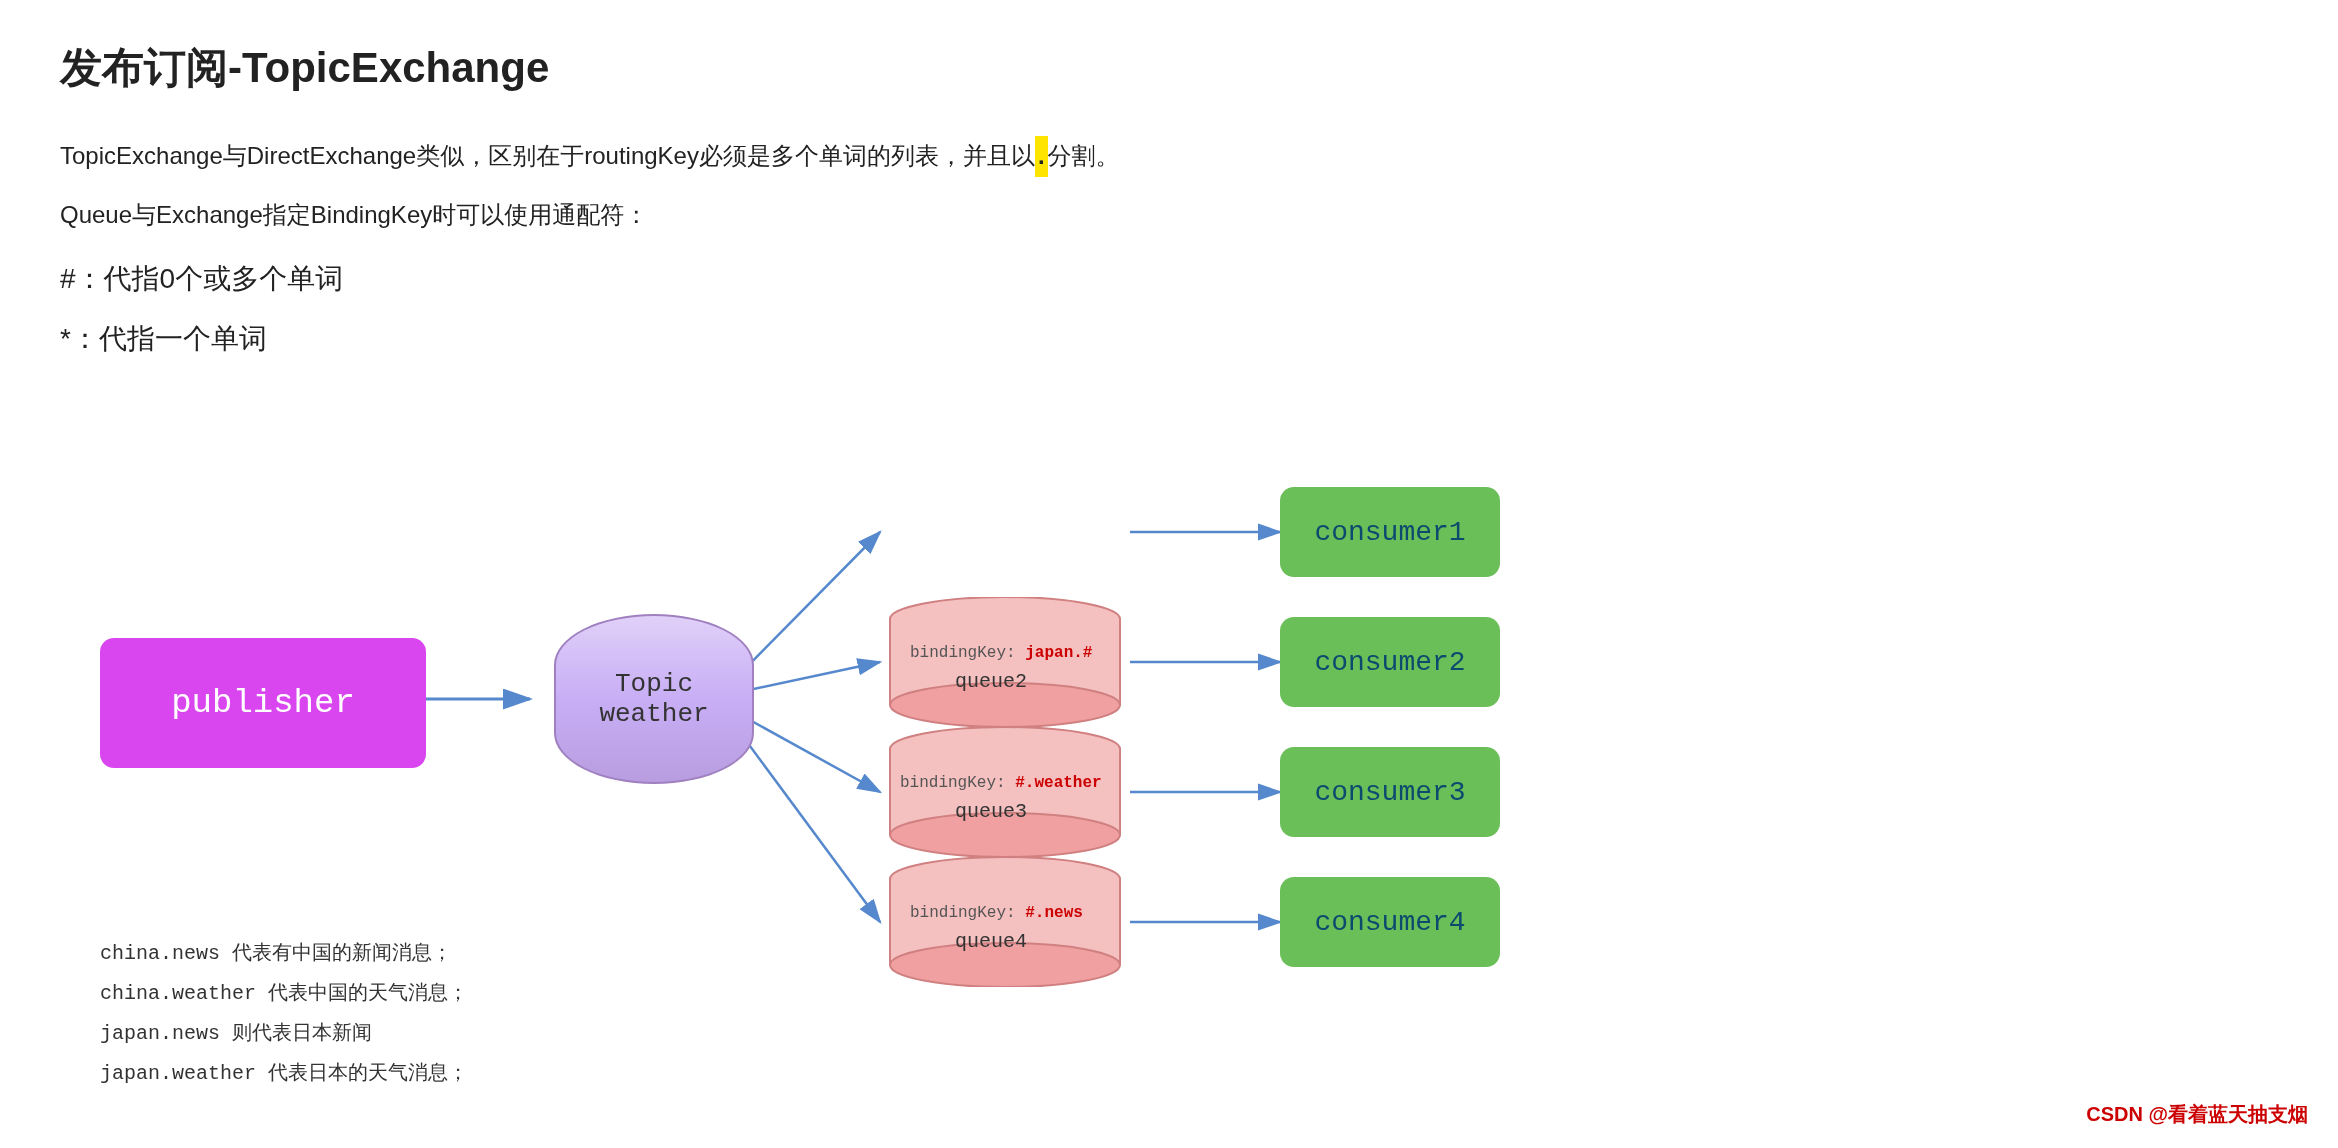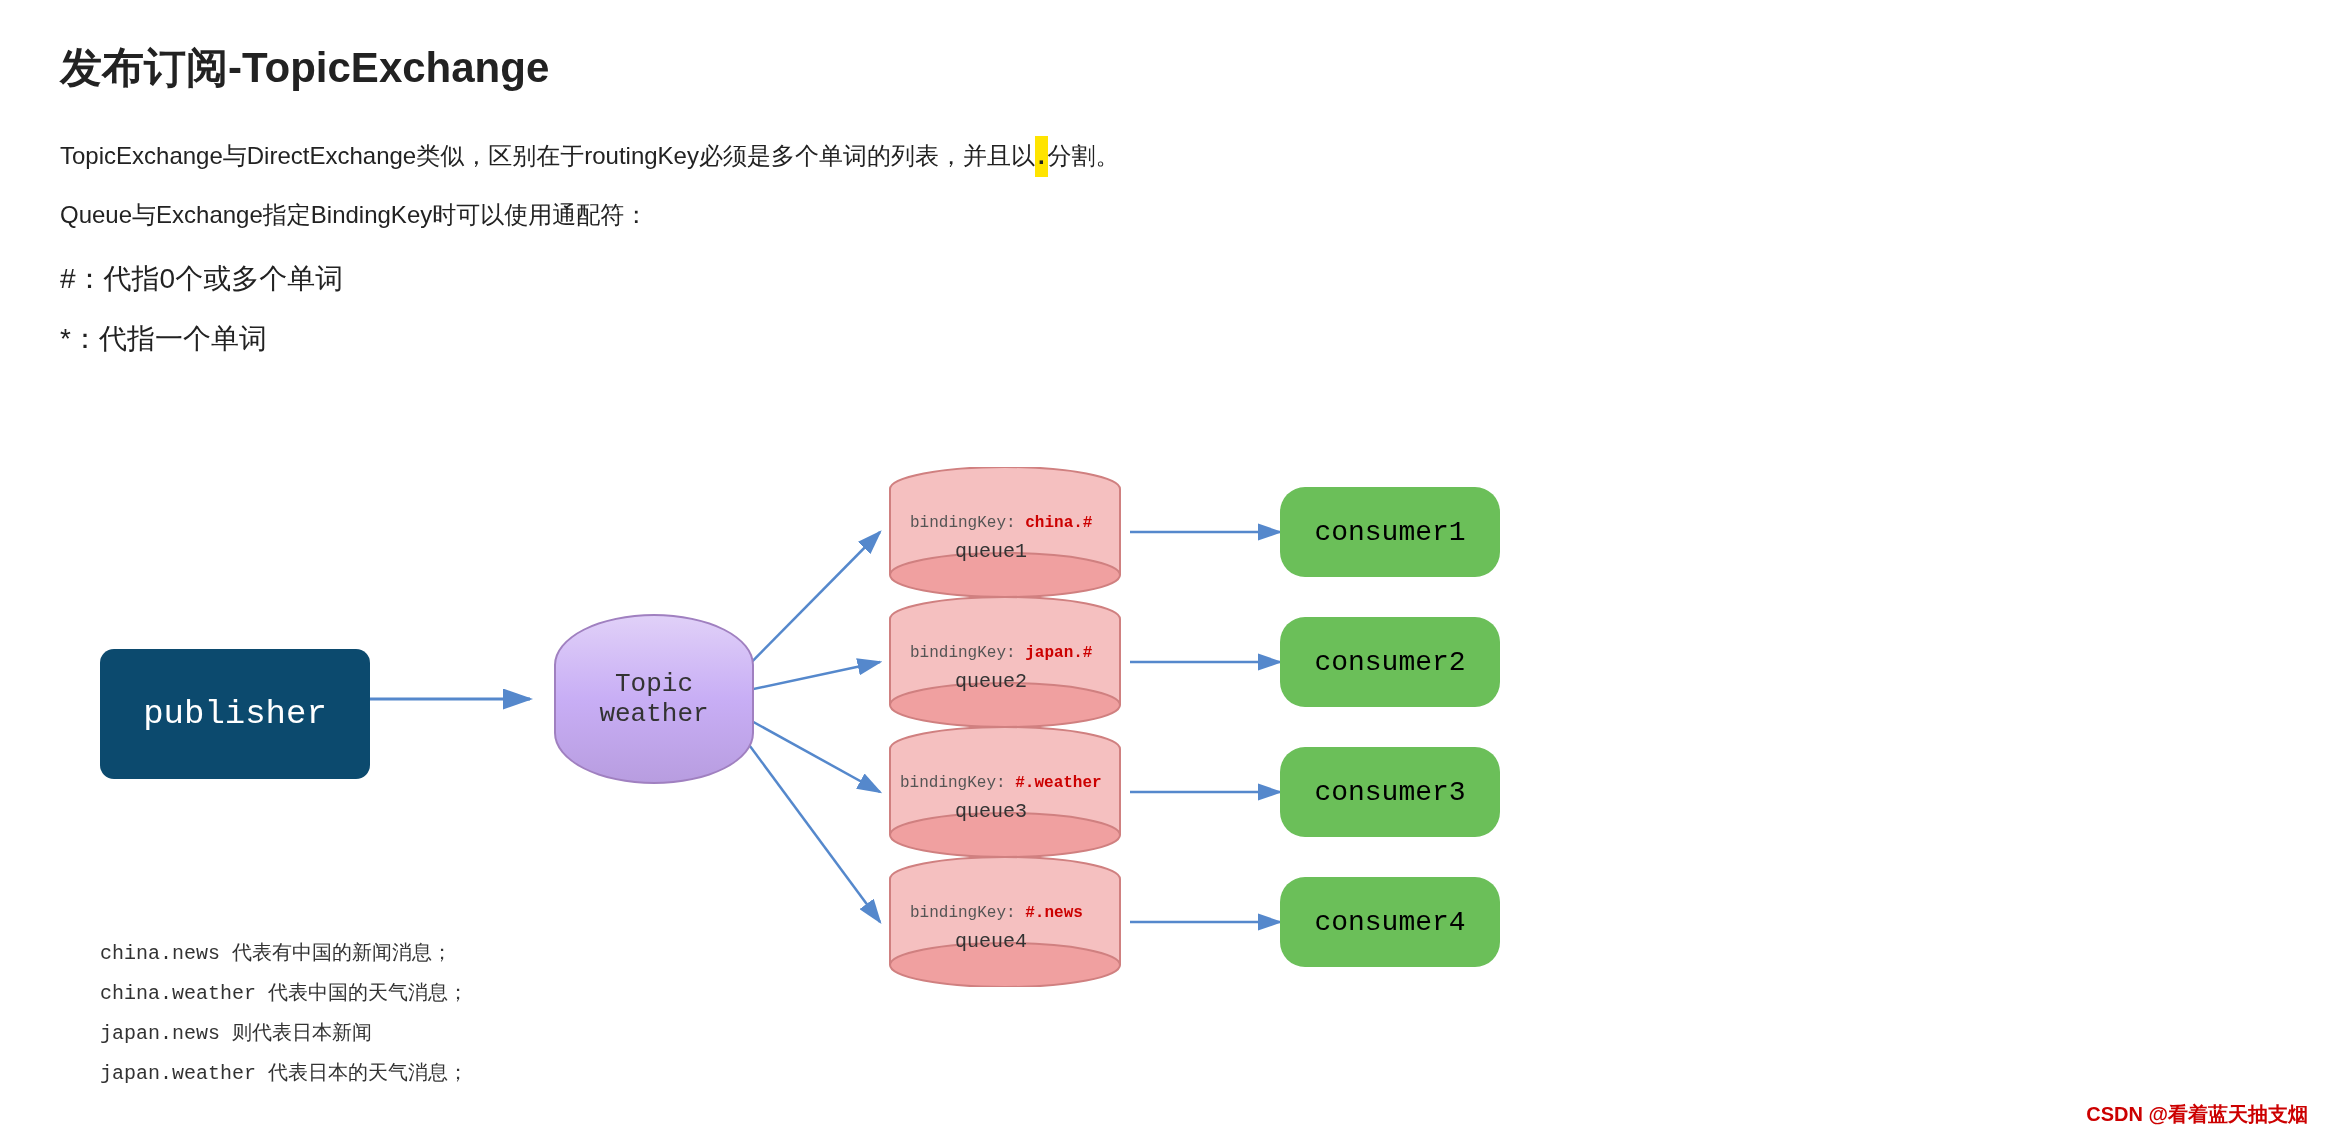--- a/index.html
+++ b/index.html
@@ -41,24 +41,24 @@
       width: 1700px;
       height: 680px;
       margin-top: 40px;
       margin-left: 40px;
     }
 
     
     .publisher-box {
       position: absolute;
       left: 0;
-      top: 245px;
-      width: 270px;
+      top: 234px;
+      width: 326px;
       height: 130px;
-      background: #0c4a6e;
+      background: #d946ef;
       border-radius: 14px;
       display: flex;
       align-items: center;
       justify-content: center;
       color: #fff;
       font-size: 34px;
       font-family: 'Courier New', monospace;
     }
 
     
@@ -84,25 +84,25 @@
       color: #333;
       font-family: 'Courier New', monospace;
     }
 
     
     .consumer-box {
       position: absolute;
       width: 220px;
       height: 90px;
       background: #6bbf59;
-      border-radius: 25px;
+      border-radius: 14px;
       display: flex;
       align-items: center;
       justify-content: center;
-      color: #000000;
+      color: #0c4a6e;
       font-size: 28px;
       font-family: 'Courier New', monospace;
     }
 
     
     .arrows-svg {
       position: absolute;
       top: 0;
       left: 0;
       width: 100%;
@@ -177,31 +177,20 @@
     <span>publisher</span>
   </div>
 
   <div class="exchange-box">
     <div class="exchange-ellipse">
       <span>Topic</span>
       <span>weather</span>
     </div>
   </div>
 
-  <div style="position:absolute; left:780px; top:63px; width:250px; height:130px;">
-    <svg viewBox="0 0 250 130" xmlns="http://www.w3.org/2000/svg" width="250" height="130">
-      <ellipse cx="125" cy="22" rx="115" ry="22" fill="#f5c0c0" stroke="#d08080" stroke-width="2"></ellipse>
-      <rect x="10" y="22" width="230" height="86" fill="#f5c0c0" stroke="none"></rect>
-      <ellipse cx="125" cy="108" rx="115" ry="22" fill="#f0a0a0" stroke="#d08080" stroke-width="2"></ellipse>
-      <line x1="10" y1="22" x2="10" y2="108" stroke="#d08080" stroke-width="2"></line>
-      <line x1="240" y1="22" x2="240" y2="108" stroke="#d08080" stroke-width="2"></line>
-      <text x="30" y="60" font-family="Courier New, monospace" font-size="16" fill="#555">bindingKey: <tspan fill="#cc0000" font-weight="bold">china.#</tspan></text>
-      <text x="75" y="90" font-family="Courier New, monospace" font-size="20" fill="#333">queue1</text>
-    </svg>
-  </div>
 
   <div style="position:absolute; left:780px; top:193px; width:250px; height:130px;">
     <svg viewBox="0 0 250 130" xmlns="http://www.w3.org/2000/svg" width="250" height="130">
       <ellipse cx="125" cy="22" rx="115" ry="22" fill="#f5c0c0" stroke="#d08080" stroke-width="2"></ellipse>
       <rect x="10" y="22" width="230" height="86" fill="#f5c0c0" stroke="none"></rect>
       <ellipse cx="125" cy="108" rx="115" ry="22" fill="#f0a0a0" stroke="#d08080" stroke-width="2"></ellipse>
       <line x1="10" y1="22" x2="10" y2="108" stroke="#d08080" stroke-width="2"></line>
       <line x1="240" y1="22" x2="240" y2="108" stroke="#d08080" stroke-width="2"></line>
       <text x="30" y="60" font-family="Courier New, monospace" font-size="16" fill="#555">bindingKey: <tspan fill="#cc0000" font-weight="bold">japan.#</tspan></text>
       <text x="75" y="90" font-family="Courier New, monospace" font-size="20" fill="#333">queue2</text>

